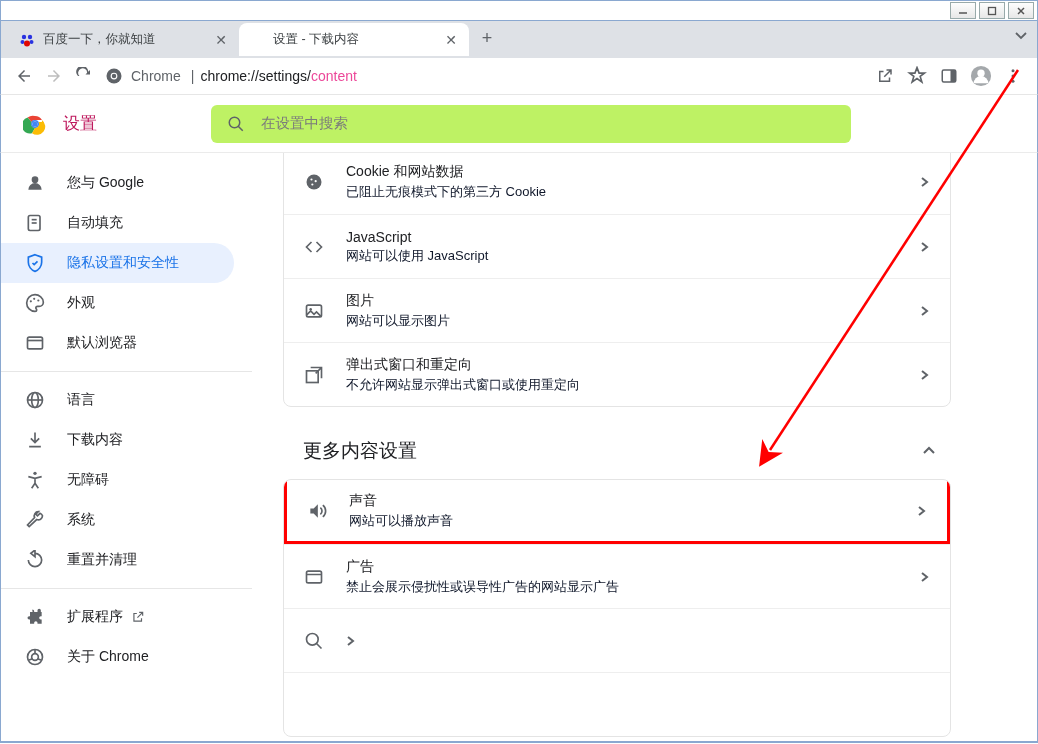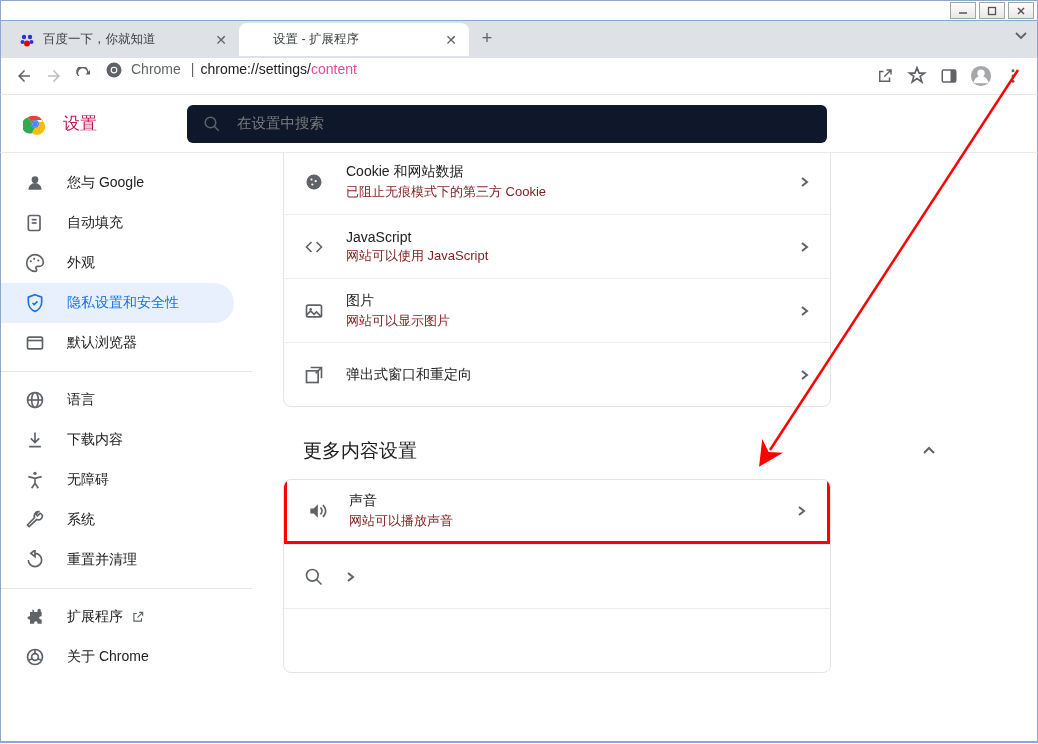--- a/index.html
+++ b/index.html
@@ -13,57 +13,57 @@
 .tab.active{background:#fff}
 .tab .favicon{width:16px;height:16px;margin-right:8px;display:flex;align-items:center;justify-content:center;font-size:14px}
 .tab .ttitle{flex:1;white-space:nowrap;overflow:hidden}
 .tab .tclose{width:16px;height:16px;display:flex;align-items:center;justify-content:center;color:#5f6368;font-size:14px}
 .newtab{width:28px;height:28px;display:flex;align-items:center;justify-content:center;color:#5f6368;font-size:18px;margin-left:4px;margin-bottom:2px}
 .tabdrop{margin-left:auto;margin-right:10px;color:#5f6368;font-size:12px;margin-bottom:8px}
 
 .toolbar{height:37px;background:#fff;display:flex;align-items:center;padding:0 8px;border-bottom:1px solid #e6e6e6;border-left:1px solid #8aa8d0;border-right:1px solid #8aa8d0}
 .tbtn{width:30px;height:30px;display:flex;align-items:center;justify-content:center;color:#5f6368;border-radius:50%}
 .tbtn.dis{color:#bdbdbd}
-.omnibox{flex:1;height:30px;display:flex;margin:0 6px;font-size:14px;color:#202124}
+.omnibox{flex:1;height:30px;display:flex;align-items:center;margin:0 6px;font-size:14px;color:#202124}
 .omnibox .chrome-icon{width:18px;height:18px;margin-right:8px}
 .omnibox .ulabel{color:#5f6368;margin-right:4px}
 .omnibox .sep{color:#5f6368;margin:0 6px}
 .omnibox .url1{color:#202124}
 .omnibox .url2{color:#ec4899}
 .ract{width:32px;height:32px;display:flex;align-items:center;justify-content:center;color:#5f6368}
 
 .shdr{height:58px;display:flex;align-items:center;padding:0 22px;border-bottom:1px solid #ebebeb;border-left:1px solid #8aa8d0;border-right:1px solid #8aa8d0}
 .shdr .clogo{width:24px;height:24px;margin-right:16px}
 .shdr .stitle{font-size:17px;color:#be185d}
-.shdr .sbox{margin-left:90px;width:640px;height:38px;background:#0f172a;border-radius:6px;display:flex;align-items:center;padding:0 16px}
+.shdr .sbox{margin-left:114px;width:640px;height:38px;background:#bef264;border-radius:6px;display:flex;align-items:center;padding:0 16px}
 .shdr .sbox .sicon{color:#5f6368;margin-right:16px}
 .shdr .sbox .sph{color:#7b7b7b;font-size:14.5px}
 
 .workspace{display:flex;height:590px;border-left:1px solid #8aa8d0;border-right:1px solid #8aa8d0;border-bottom:2px solid #8aa8d0;position:relative}
 .sidebar{width:252px;padding-top:10px;overflow-y:auto;border-right:1px solid #0000}
 .sidebar::-webkit-scrollbar{width:14px}
 .sidebar::-webkit-scrollbar-thumb{background:#c9c9c9;border-radius:2px}
 .sitem{height:40px;display:flex;align-items:center;padding-left:24px;font-size:14px;color:#202124;border-radius:0 20px 20px 0;margin-right:18px;position:relative}
 .sitem.sel{background:#e8f0fe;color:#1a73e8}
 .sitem .si{width:20px;margin-right:22px;color:#5f6368;display:flex;align-items:center;justify-content:center}
 .sitem.sel .si{color:#1a73e8}
 .sitem .ext{margin-left:8px;color:#5f6368}
 .sdiv{height:1px;background:#e6e6e6;margin:8px 0}
 
 .main{flex:1;overflow-y:auto;padding:0 2px 0 30px;position:relative}
 .main::-webkit-scrollbar{width:15px}
 .main::-webkit-scrollbar-thumb{background:#c0c0c0}
 .main::-webkit-scrollbar-track{background:#fff}
-.card{border:1px solid #e4e4e4;border-radius:8px;margin-bottom:16px;overflow:hidden;width:548px}
+.card{border:1px solid #e4e4e4;border-radius:8px;margin-bottom:16px;overflow:hidden;width:668px}
 .row{min-height:64px;display:flex;align-items:center;padding:10px 20px;border-top:1px solid #eee}
 .row:first-child{border-top:none}
 .row .ri{width:20px;margin-right:22px;color:#5f6368;display:flex;align-items:center;justify-content:center;flex-shrink:0}
 .row .rtxt{flex:1}
 .row .rtitle{font-size:14px;color:#202124}
-.row .rsub{font-size:13px;color:#7f1d1d;margin-top:2px}
+.row .rsub{font-size:13px;color:#0f172a;margin-top:2px}
 .row .rarrow{color:#5f6368;font-size:12px}
 .secthdr{height:56px;display:flex;align-items:center;padding:0 20px;font-size:19px;color:#202124;justify-content:space-between;width:672px}
 .secthdr .rarrow{color:#5f6368}
 .hl{border:3px solid #ff0000}
 
 #arrow{position:absolute;top:58px;left:0;pointer-events:none;z-index:50}
 svg{display:block}
 </style>
 </head>
 <body>
@@ -100,21 +100,21 @@
       </span>
     <span class="ttitle">百度一下，你就知道</span>
     <span class="tclose">✕</span>
   </div>
   <div class="tab active">
     <span class="favicon">
         <svg width="16" height="16" viewBox="0 0 24 24">
           <path fill="#1a73e8" d="M19.4 13l.6-1 .-.6-1-2.1.4-1.9-.5-1.9.4L15 4.6 13 4h-2l-2 .6L7.1 3.5 5.2 3.9l.4 2.1L4 7l-.6 1 .6 1 1.6 1-.4 1.9.5 1.9-.4L9 19.4l2 .6h2l2-.6 1.9 1.1 1.9-.4-.4-2.1L20 17l.6-1-.6-1-1.6-1zM12 16a4 4 0 110-8 4 4 0 010 8z"></path>
         </svg>
       </span>
-    <span class="ttitle">设置 - 扩展程序</span>
+    <span class="ttitle">设置 - 下载内容</span>
     <span class="tclose">✕</span>
   </div>
   <div class="newtab">+</div>
   <div class="tabdrop">
       <svg width="12" height="12">
         <path d="M1 3l5 5 5-5" fill="none" stroke="#5f6368" stroke-width="1.8"></path>
       </svg>
     </div>
 </div>
 
@@ -220,39 +220,39 @@
         <div class="sitem">
           <span class="si">
             <svg width="20" height="20" viewBox="0 0 24 24">
               <rect x="4" y="3" width="14" height="18" rx="2" fill="none" stroke="currentColor" stroke-width="2"></rect>
               <line x1="8" y1="8" x2="14" y2="8" stroke="currentColor" stroke-width="2"></line>
               <line x1="8" y1="12" x2="14" y2="12" stroke="currentColor" stroke-width="2"></line>
             </svg>
           </span>
           <span>自动填充</span>
         </div>
+        <div class="sitem sel">
+          <span class="si">
+            <svg width="20" height="20" viewBox="0 0 24 24">
+              <path d="M12 2l8 3v6c0 5-3.4 9.6-8 11-4.6-1.4-8-6-8-11V5l8-3z" fill="none" stroke="currentColor" stroke-width="2"></path>
+              <path d="M9 12l2 2 4-4" fill="none" stroke="currentColor" stroke-width="2"></path>
+            </svg>
+          </span>
+          <span>隐私设置和安全性</span>
+        </div>
         <div class="sitem">
           <span class="si">
             <svg width="20" height="20" viewBox="0 0 24 24">
               <path d="M12 2a10 10 0 100 20c1 0 2-1 2-2s-1-1-1-2 1-2 2-2h2a5 5 0 005-5c0-5-5-9-10-9z" fill="none" stroke="currentColor" stroke-width="2"></path>
               <circle cx="7" cy="10" r="1.3" fill="currentColor"></circle>
               <circle cx="11" cy="7" r="1.3" fill="currentColor"></circle>
               <circle cx="16" cy="9" r="1.3" fill="currentColor"></circle>
             </svg>
           </span>
           <span>外观</span>
-        </div>
-        <div class="sitem sel">
-          <span class="si">
-            <svg width="20" height="20" viewBox="0 0 24 24">
-              <path d="M12 2l8 3v6c0 5-3.4 9.6-8 11-4.6-1.4-8-6-8-11V5l8-3z" fill="none" stroke="currentColor" stroke-width="2"></path>
-              <path d="M9 12l2 2 4-4" fill="none" stroke="currentColor" stroke-width="2"></path>
-            </svg>
-          </span>
-          <span>隐私设置和安全性</span>
         </div>
         <div class="sitem">
           <span class="si">
             <svg width="20" height="20" viewBox="0 0 24 24">
               <rect x="3" y="5" width="18" height="14" rx="2" fill="none" stroke="currentColor" stroke-width="2"></rect>
               <line x1="3" y1="9" x2="21" y2="9" stroke="currentColor" stroke-width="2"></line>
             </svg>
           </span>
           <span>默认浏览器</span>
         </div>
@@ -390,20 +390,21 @@
         </div>
         <div class="row">
           <span class="ri">
             <svg width="20" height="20" viewBox="0 0 24 24">
               <rect x="3" y="7" width="14" height="14" fill="none" stroke="currentColor" stroke-width="2"></rect>
               <path d="M8 3h13v13M14 10l7-7" fill="none" stroke="currentColor" stroke-width="2"></path>
             </svg>
           </span>
           <div class="rtxt">
             <div class="rtitle">弹出式窗口和重定向</div>
+            <div class="rsub">不允许网站显示弹出式窗口或使用重定向</div>
           </div>
           <span class="rarrow">
             <svg width="10" height="10">
               <path d="M2 1l5 4-5 4" fill="none" stroke="#5f6368" stroke-width="2"></path>
             </svg>
           </span>
         </div>
       </div>
     <div class="secthdr">
       <span>更多内容设置</span>
@@ -427,20 +428,37 @@
           </div>
           <span class="rarrow">
             <svg width="10" height="10">
               <path d="M2 1l5 4-5 4" fill="none" stroke="#5f6368" stroke-width="2"></path>
             </svg>
           </span>
         </div>
         <div class="row">
           <span class="ri">
             <svg width="20" height="20" viewBox="0 0 24 24">
+              <rect x="3" y="5" width="18" height="14" rx="2" fill="none" stroke="currentColor" stroke-width="2"></rect>
+              <line x1="3" y1="9" x2="21" y2="9" stroke="currentColor" stroke-width="2"></line>
+            </svg>
+          </span>
+          <div class="rtxt">
+            <div class="rtitle">广告</div>
+            <div class="rsub">禁止会展示侵扰性或误导性广告的网站显示广告</div>
+          </div>
+          <span class="rarrow">
+            <svg width="10" height="10">
+              <path d="M2 1l5 4-5 4" fill="none" stroke="#5f6368" stroke-width="2"></path>
+            </svg>
+          </span>
+        </div>
+        <div class="row">
+          <span class="ri">
+            <svg width="20" height="20" viewBox="0 0 24 24">
               <circle cx="10" cy="10" r="7" fill="none" stroke="currentColor" stroke-width="2"></circle>
               <line x1="15" y1="15" x2="21" y2="21" stroke="currentColor" stroke-width="2"></line>
             </svg>
           </span>
           <span class="rarrow">
             <svg width="10" height="10">
               <path d="M2 1l5 4-5 4" fill="none" stroke="#5f6368" stroke-width="2"></path>
             </svg>
           </span>
         </div>

